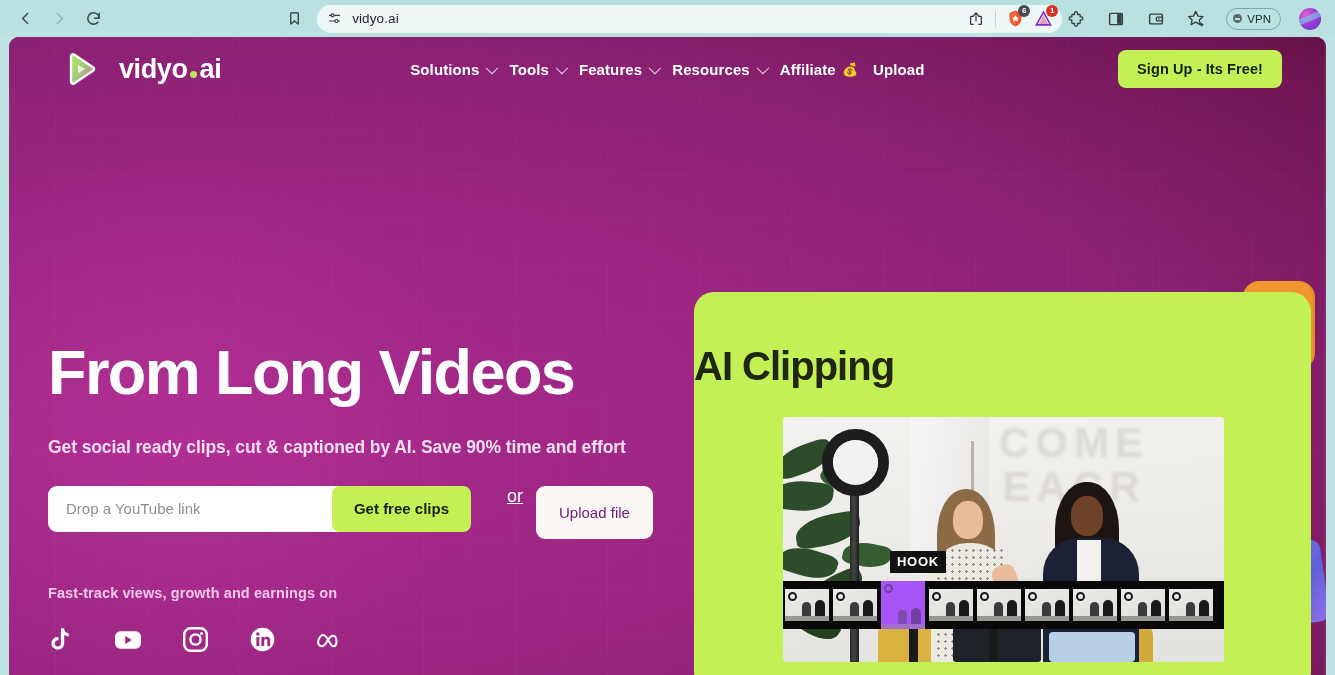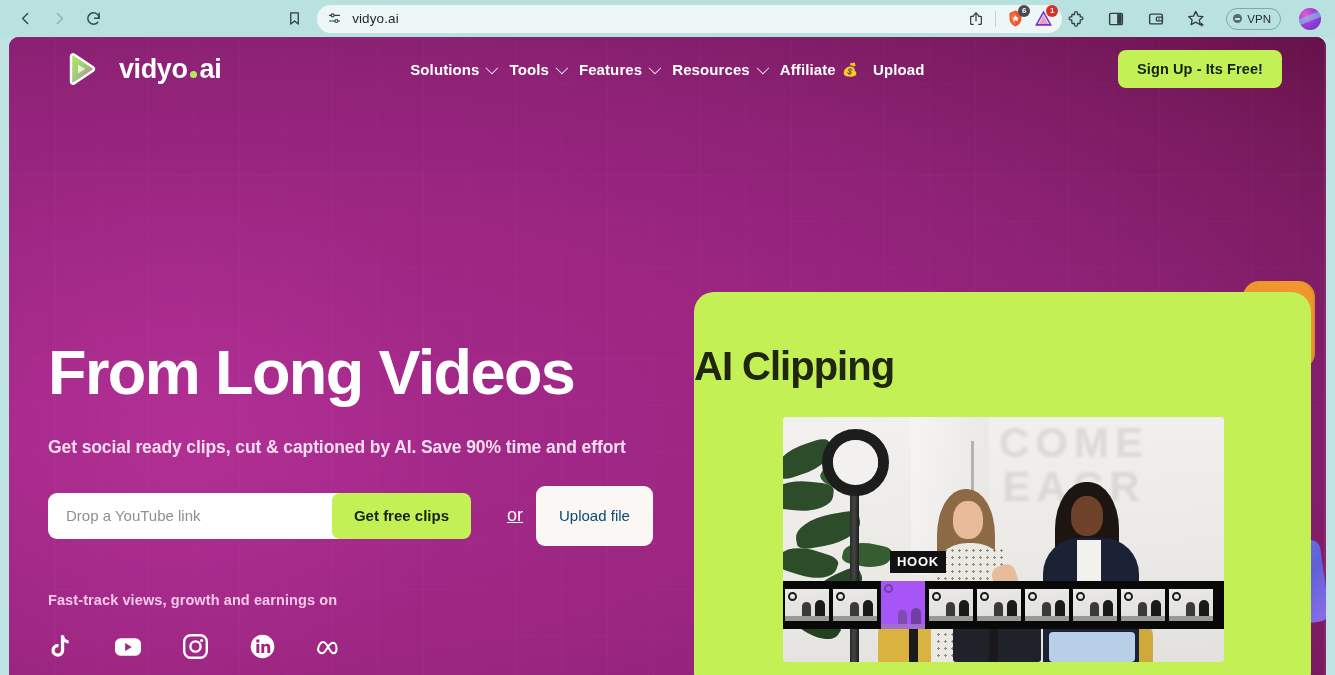--- a/index.html
+++ b/index.html
@@ -256,21 +256,21 @@
     margin-top: 26px;
     font-size: 17.5px;
     font-weight: 600;
     color: #f6ddf0;
     letter-spacing: -.1px;
   }
 
   .hero-form {
     margin-top: 28px;
     display: flex;
-    align-items: center;
+    align-items: flex-start;
     gap: 0;
   }
   .input-wrap {
     position: relative;
     width: 383px; height: 46px;
     background: #ffffff;
     border-radius: 9px;
     display: flex;
     align-items: center;
   }
@@ -302,23 +302,23 @@
   }
   .or-text {
     margin-left: 76px;
     color: #ffffff;
     font-size: 18px;
     font-weight: 500;
     text-decoration: underline;
   }
   .upload-btn {
     margin-left: 13px;
-    height: 60px;
+    height: 53px;
     background: #faf7f5;
-    color: #0c4a6e;
+    color: #701a75;
     font-size: 15px;
     font-weight: 500;
     border: none;
     border-radius: 9px;
     padding: 0 23px;
     cursor: pointer;
     font-family: "Liberation Sans", sans-serif;
   }
 
   .fasttrack-label {

